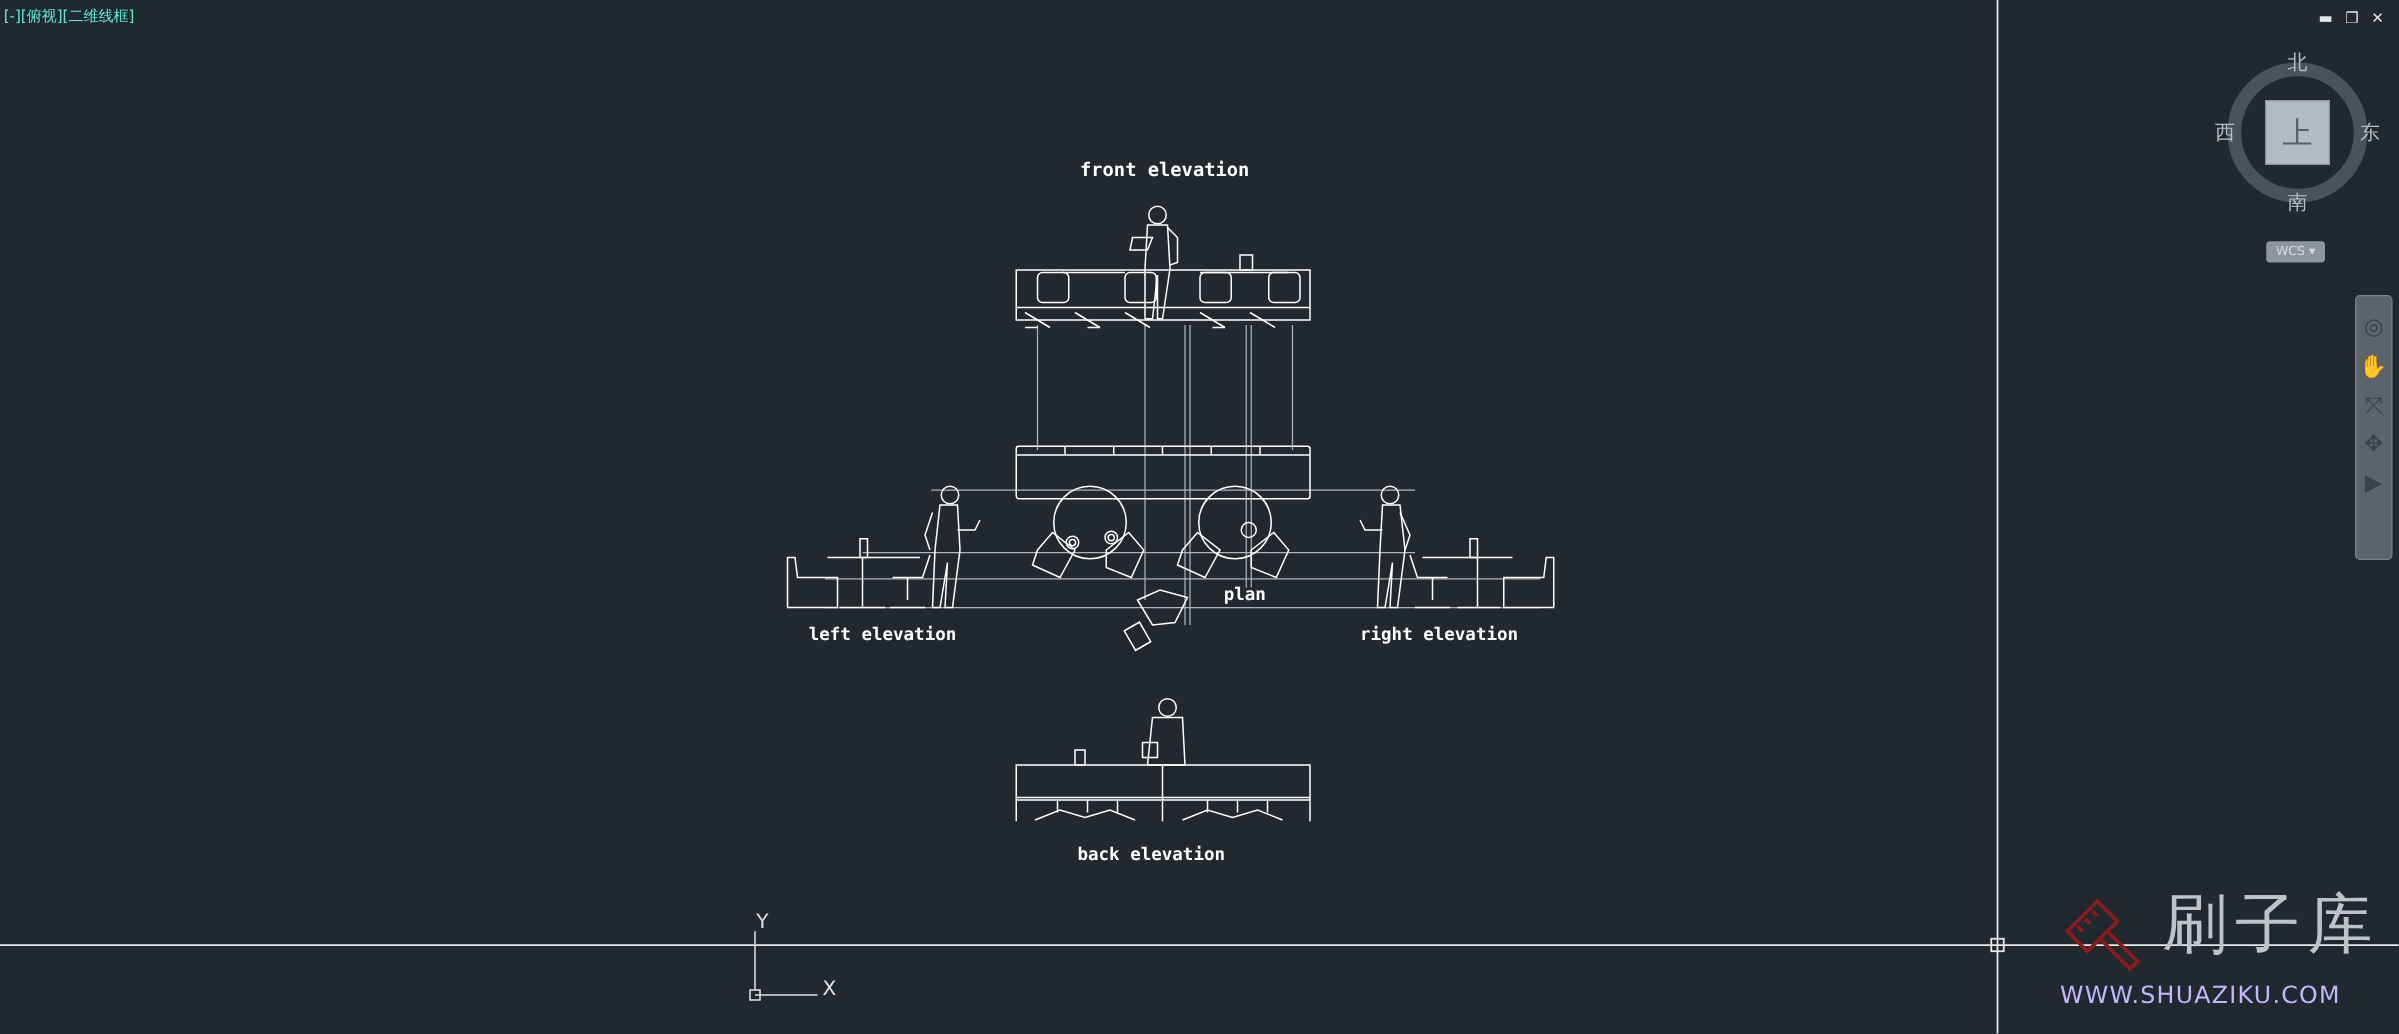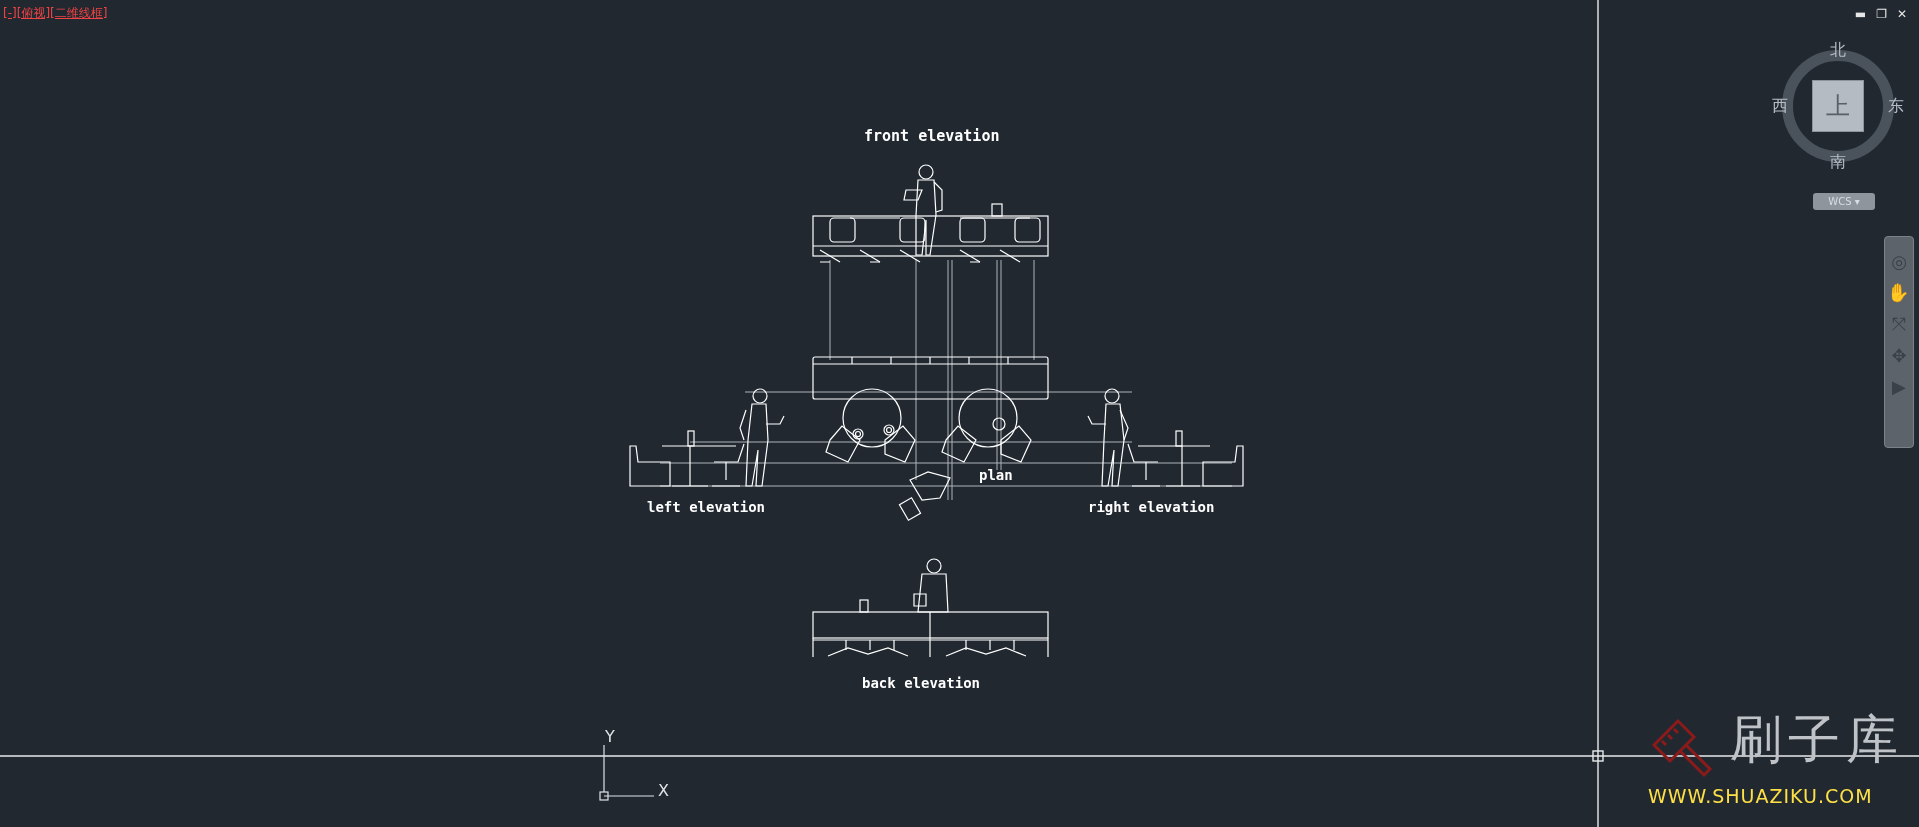--- a/index.html
+++ b/index.html
@@ -1,29 +1,29 @@
 <!DOCTYPE html>
 <html><head>
 <meta charset="utf-8">
 <style>
   html, body { margin:0; padding:0; }
   body { width:1919px; height:827px; background:#212830; overflow:hidden; position:relative; font-family:"DejaVu Sans", sans-serif; }
-  .viewport-label { position:absolute; left:3px; top:5px; color:#ef4444; font-size:12px; letter-spacing:0; white-space:nowrap;text-decoration:underline; }
+  .viewport-label { position:absolute; left:3px; top:5px; color:#5eead4; font-size:12px; letter-spacing:0; white-space:nowrap; }
   .canvas { position:absolute; left:0; top:0; width:1919px; height:827px; }
   .wincontrols { position:absolute; top:8px; right:12px; display:flex; gap:10px; color:#e6e6e6; font-size:12px; font-weight:bold; }
   .wincontrols span { cursor:pointer; line-height:12px; }
   .viewcube { position:absolute; left:1772px; top:40px; width:132px; height:132px; }
   .vc-ring { position:absolute; left:10px; top:10px; width:112px; height:112px; border-radius:50%; border:11px solid #4a525c; box-sizing:border-box; }
   .vc-face { position:absolute; left:40px; top:40px; width:52px; height:52px; background:#b5bbc2; border:1px solid #8e949a; box-sizing:border-box; display:flex; align-items:center; justify-content:center; color:#5a6068; font-size:24px; }
   .vc-dir { position:absolute; color:#b8bec6; font-size:16px; }
-  .wcs { position:absolute; left:1813px; top:193px; width:62px; height:17px; background:#8f959d; border-radius:3px; color:#d8dde2; font-size:10px; display:flex; align-items:center; justify-content:center; }
+  .wcs { position:absolute; left:1813px; top:193px; width:47px; height:17px; background:#8f959d; border-radius:3px; color:#d8dde2; font-size:10px; display:flex; align-items:center; justify-content:center; }
   .navbar { position:absolute; left:1884px; top:236px; width:30px; height:212px; background:#5c636b; border:1px solid #7b828a; border-radius:4px; box-sizing:border-box; display:flex; flex-direction:column; align-items:center; padding-top:14px; gap:10px; color:#3b4148; font-size:18px; }
   .watermark { position:absolute; left:1648px; top:705px; }
   .wm-cn { position:absolute; left:82px; top:0; color:#bfc3c8; font-size:52px; letter-spacing:6px; white-space:nowrap; font-family:Liberation Serif, serif; }
-  .wm-url { position:absolute; left:0; top:80px; color:#fde047; font-size:19px; white-space:nowrap; letter-spacing:1px; }
+  .wm-url { position:absolute; left:0; top:80px; color:#c4b5fd; font-size:19px; white-space:nowrap; letter-spacing:1px; }
   .label { position:absolute; color:#ffffff; font-family:"DejaVu Sans Mono", monospace; font-weight:bold; font-size:15px; white-space:nowrap; }
 </style>
 </head>
 <body>
 
 <svg class="canvas" viewBox="0 0 1919 827" xmlns="http://www.w3.org/2000/svg">
 
   <g stroke="#e8eaec" stroke-width="1.4">
     <line x1="0" y1="756" x2="1919" y2="756"></line>
     <line x1="1598" y1="0" x2="1598" y2="827"></line>

